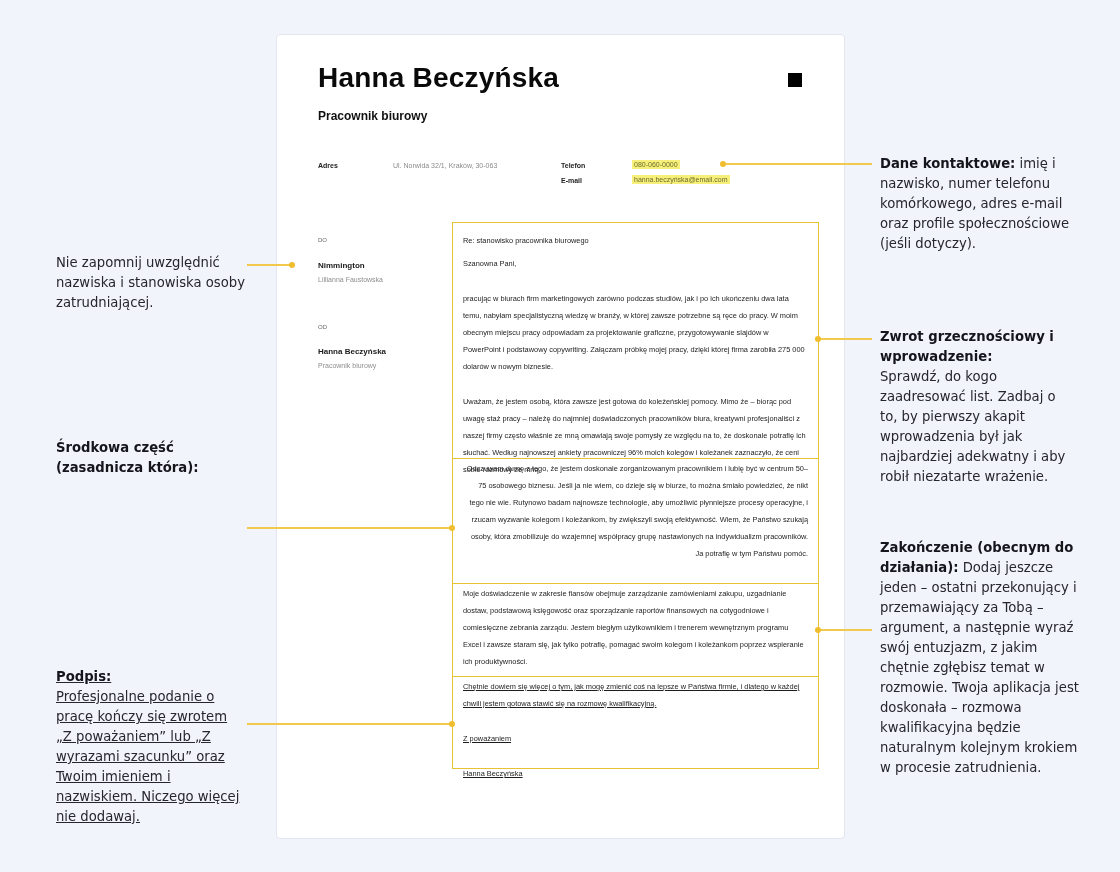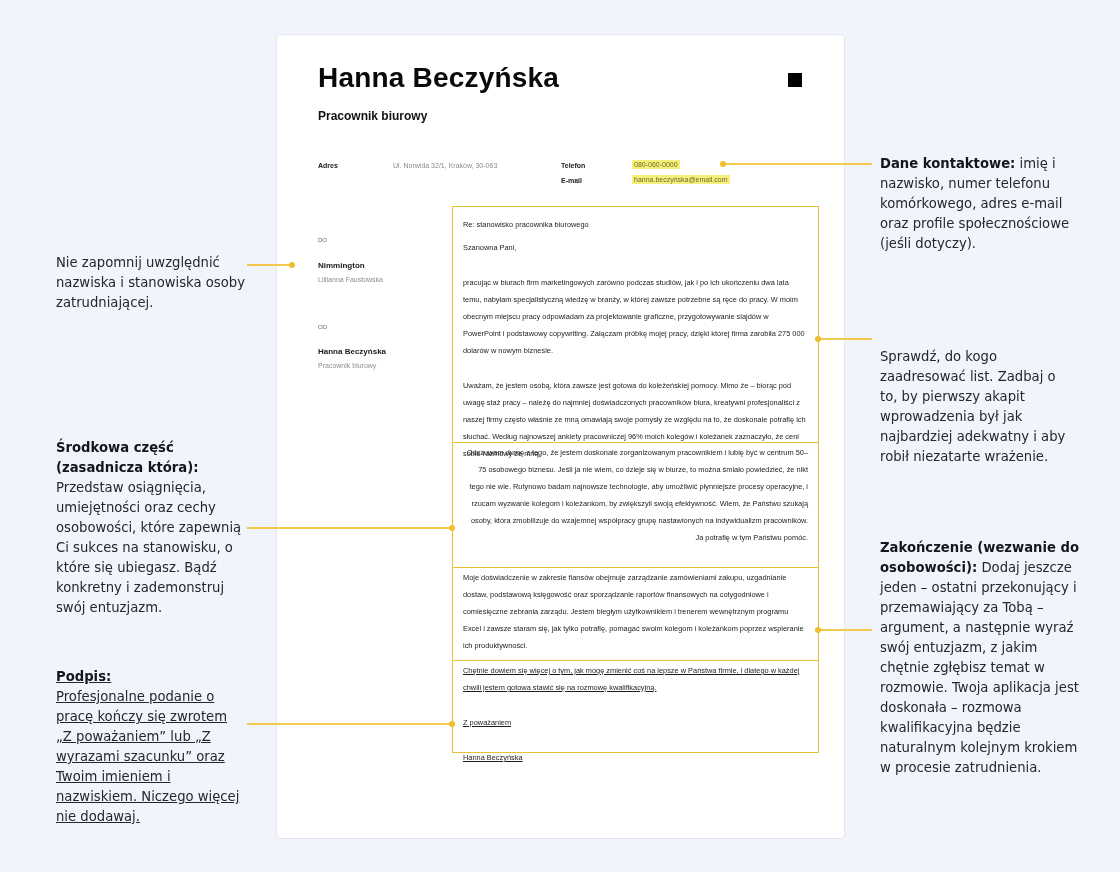--- a/index.html
+++ b/index.html
@@ -37,21 +37,21 @@
   .c-value { position: absolute; font-size: 7px; color: #8c8c8c; }
   .c-hl {
     position: absolute; font-size: 7px; color: #6b6b2e;
     background: #f6f07a; padding: 1px 2px;
   }
   .sm-label { position: absolute; font-size: 6px; color: #666; }
   .sm-bold { position: absolute; font-size: 8px; font-weight: 700; color: #1a1a1a; }
   .sm-grey { position: absolute; font-size: 7px; color: #8e8e8e; }
 
   .letter {
-    position: absolute; left: 452px; top: 206px;
+    position: absolute; left: 452px; top: 222px;
     width: 367px; height: 547px;
     border: 1px solid #e6c235;
     padding-left: 41px;
   }
   .sect {
     position: absolute; left: 0; width: 365px;
     border-bottom: 1px solid #e6c235;
     padding: 0 10px;
   }
   .sect:last-child { border-bottom: none; }
@@ -132,34 +132,33 @@
 
 <div class="conn" style="left:818px;top:629px;width:54px;"></div>
 <div class="dot" style="left:815px;top:627px;"></div>
 
 <div class="ann" style="left:56px;top:253px;width:190px;">
   <span>Nie zapomnij uwzględnić nazwiska i stanowiska osoby zatrudniającej.</span>
 </div>
 
 <div class="ann" style="left:56px;top:438px;width:186px;">
   <b>Środkowa część (zasadnicza która):</b><br>
-  <span>Przedstaw osiągnięcia, umiejętności oraz cechy osobowości, które zapewnią Ci sukces na stanowisku, o które się ubiegasz. Bądź konkretny i zademonstruj swój entuzjazm.</span>
 </div>
 
 <div class="ann" style="left:56px;top:667px;width:190px;text-decoration:underline;">
   <b>Podpis:</b><br>
   <span>Profesjonalne podanie o pracę kończy się zwrotem „Z poważaniem” lub „Z wyrazami szacunku” oraz Twoim imieniem i nazwiskiem. Niczego więcej nie dodawaj.</span>
 </div>
 
 <div class="ann" style="left:880px;top:154px;width:200px;">
   <b>Dane kontaktowe:</b>
   <span>imię i nazwisko, numer telefonu komórkowego, adres e-mail oraz profile społecznościowe (jeśli dotyczy).</span>
 </div>
 
 <div class="ann" style="left:880px;top:327px;width:195px;">
-  <br>
+  <b>Zwrot grzecznościowy i wprowadzenie:</b><br>
   <span>Sprawdź, do kogo zaadresować list. Zadbaj o to, by pierwszy akapit wprowadzenia był jak najbardziej adekwatny i aby robił niezatarte wrażenie.</span>
 </div>
 
 <div class="ann" style="left:880px;top:538px;width:200px;">
-  <b>Zakończenie (wezwanie do osobowości):</b>
+  <b>Zakończenie (obecnym do działania):</b>
   <span>Dodaj jeszcze jeden – ostatni przekonujący i przemawiający za Tobą – argument, a następnie wyraź swój entuzjazm, z jakim chętnie zgłębisz temat w rozmowie. Twoja aplikacja jest doskonała – rozmowa kwalifikacyjna będzie naturalnym kolejnym krokiem w procesie zatrudnienia.</span>
 </div>
 
 </body></html>

